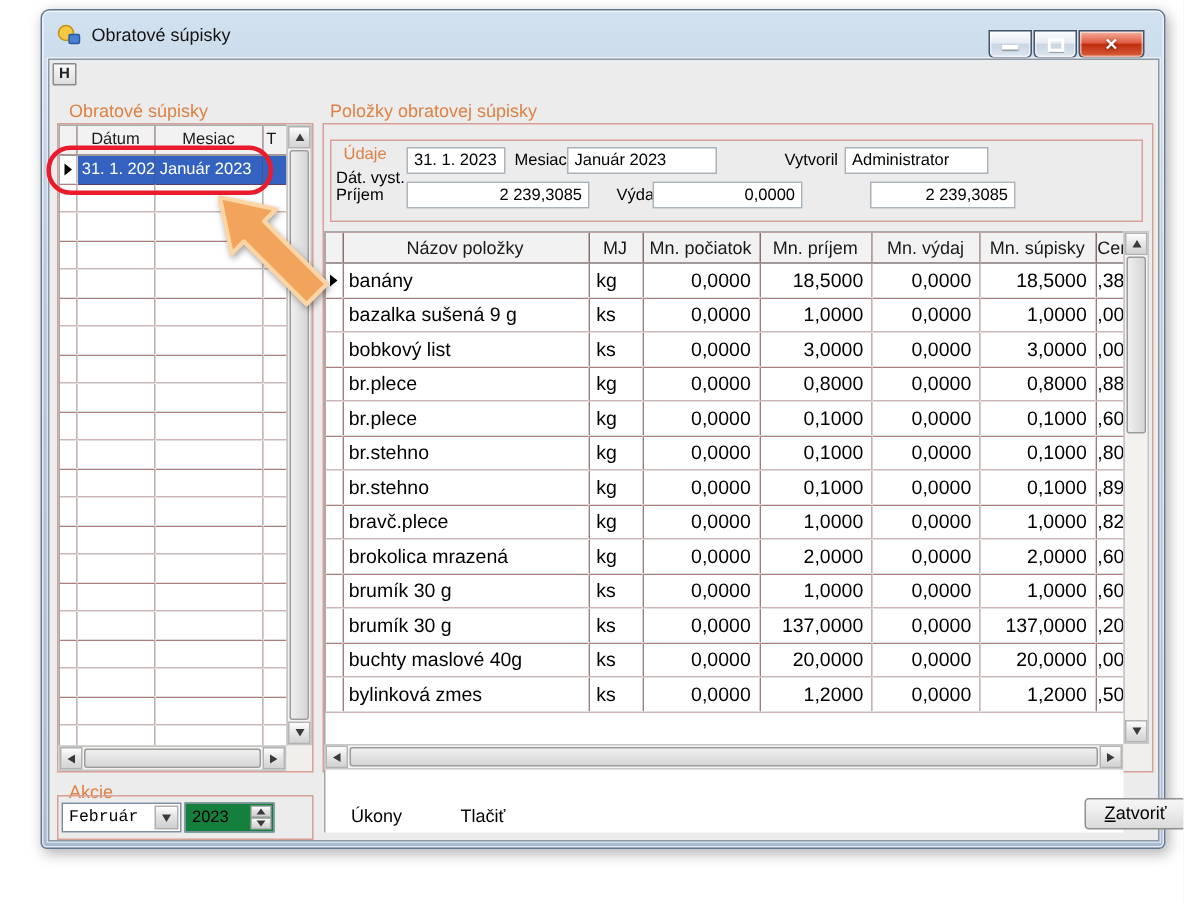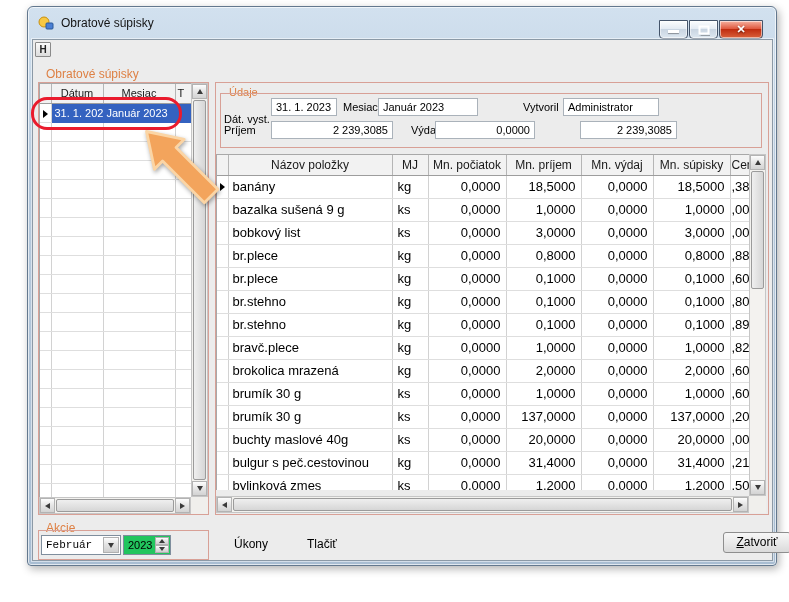--- a/index.html
+++ b/index.html
@@ -48,21 +48,21 @@
  overflow:hidden;white-space:nowrap;color:#000;background:#fff;}
 
 .ltable-wrap{position:absolute;left:6px;top:43px;width:152px;height:414px;overflow:hidden;
  background:#fff;border-top:1px solid #a8a8a8;border-left:1px solid #a8a8a8;}
 .ltable{width:152px;font-size:11px;}
 .ltable th{height:19px;font-size:11px;text-align:center;}
 .ltable td{height:19px;line-height:18px;padding:0 3px;}
 .ltable td.marker,.ltable th.marker{padding:0;text-align:center;}
 .ltable tr.selected td.sel{background:#3462c0;color:#fff;border-right-color:#3462c0;border-bottom-color:#3462c0;}
 
-.itable-wrap{position:absolute;left:183px;top:114px;width:533px;height:336px;overflow:hidden;
+.itable-wrap{position:absolute;left:183px;top:114px;width:533px;height:401px;overflow:hidden;
  background:#fff;border-top:1px solid #a8a8a8;border-left:1px solid #a8a8a8;}
 .itable{width:533px;font-size:13px;}
 .itable th{height:20px;font-size:12px;text-align:center;}
 .itable td{height:23px;line-height:22px;}
 .itable td.marker{padding:0;text-align:center;}
 .itable td.name{padding-left:4px;}
 .itable td.mj{padding-left:5px;}
 .itable td.num{text-align:right;padding-right:5px;}
 .itable td.cena{padding-left:1px;}
 .itable th.cena{text-align:left;padding-left:1px;}
@@ -87,21 +87,21 @@
 .arr.alf{border-top:3px solid transparent;border-bottom:3px solid transparent;border-right:5px solid #3a3a3a;}
 .arr.arh{border-top:3px solid transparent;border-bottom:3px solid transparent;border-left:5px solid #3a3a3a;}
 .corner{position:absolute;width:17px;height:17px;background:#f0efec;}
 
 
 .combo{position:absolute;left:8px;top:495px;width:80px;height:20px;background:#fff;border:1px solid #7f8e9d;font-family:Liberation Mono, monospace;}
 .combo-value{position:absolute;left:4px;top:2px;font-size:11px;line-height:15px;}
 .combo-btn{position:absolute;right:1px;top:1px;bottom:1px;width:16px;
  background:linear-gradient(#fdfdfd,#e3e3e3 45%,#cfcfcf);border:1px solid #b0b0b0;
  display:flex;align-items:center;justify-content:center;}
-.spinner{position:absolute;left:90px;top:495px;width:48px;height:20px;background:#22c55e;border:1px solid #7f8e9d;}
+.spinner{position:absolute;left:90px;top:495px;width:60px;height:20px;background:#15803d;border:1px solid #7f8e9d;}
 .spin-value{position:absolute;left:4px;top:2px;font-size:11px;line-height:15px;}
 .spin-btns{position:absolute;right:1px;top:1px;bottom:1px;width:14px;display:flex;flex-direction:column;}
 .spin-up,.spin-down{flex:1;background:linear-gradient(#fdfdfd,#e3e3e3 45%,#cfcfcf);border:1px solid #b0b0b0;
  display:flex;align-items:center;justify-content:center;}
 .spin-up .arr{border-bottom-width:4px;border-left-width:3px;border-right-width:3px;}
 .spin-down .arr{border-top-width:4px;border-left-width:3px;border-right-width:3px;}
 .flat-btn{position:absolute;font-size:12px;color:#000;background:none;border:none;white-space:nowrap;}
 .push-btn{position:absolute;left:690px;top:492px;width:68px;height:21px;font-size:12px;color:#000;
  background:linear-gradient(#f7f7f7,#ebebeb 45%,#dadada);border:1px solid #8e8e8e;border-radius:3px;
  text-align:center;line-height:19px;font-family:"Liberation Sans",sans-serif;}
@@ -308,23 +308,24 @@
         <div class="sbtn lft">
             <span class="arr alf"></span>
           </div>
         <div class="sthumb" style="left:16px;right:16px;"></div>
         <div class="sbtn rgt">
             <span class="arr arh"></span>
           </div>
       </div>
       <div class="corner" style="left:158px;top:457px;"></div>
 
+      <div class="grp-label" style="left:187px;top:27px;">Položky obratovej súpisky</div>
       <div class="grp-box" style="left:182px;top:42px;width:554px;height:433px;"></div>
 
-      <div class="grp-label" style="left:196px;top:46px;font-size:11px;">Údaje</div>
+      <div class="grp-label" style="left:196px;top:57px;font-size:11px;">Údaje</div>
       <div class="grp-box" style="left:187px;top:53px;width:542px;height:55px;border-color:#d8a096;"></div>
 
       <span class="fld-label" style="left:191px;top:59px;margin-top:12px;">Dát. vyst.</span>
       <span class="fld" style="left:238px;top:58px;width:66px;">31. 1. 2023</span>
       <span class="fld-label" style="left:310px;top:59px;">Mesiac</span>
       <span class="fld" style="left:345px;top:58px;width:100px;">Január 2023</span>
       <span class="fld-label" style="left:490px;top:59px;">Vytvoril</span>
       <span class="fld" style="left:530px;top:58px;width:96px;">Administrator</span>
 
       <span class="fld-label" style="left:191px;top:82px;">Príjem</span>
@@ -474,30 +475,20 @@
                 <td class="name">buchty maslové 40g</td>
                 <td class="mj">ks</td>
                 <td class="num">0,0000</td>
                 <td class="num">20,0000</td>
                 <td class="num">0,0000</td>
                 <td class="num">20,0000</td>
                 <td class="cena">,00</td>
               </tr>
               <tr>
                 <td class="marker"></td>
-                <td class="name">bulgur s peč.cestovinou</td>
-                <td class="mj">kg</td>
-                <td class="num">0,0000</td>
-                <td class="num">31,4000</td>
-                <td class="num">0,0000</td>
-                <td class="num">31,4000</td>
-                <td class="cena">,21</td>
-              </tr>
-              <tr>
-                <td class="marker"></td>
                 <td class="name">bylinková zmes</td>
                 <td class="mj">ks</td>
                 <td class="num">0,0000</td>
                 <td class="num">1,2000</td>
                 <td class="num">0,0000</td>
                 <td class="num">1,2000</td>
                 <td class="cena">,50</td>
               </tr>
             </tbody>
         </table>

